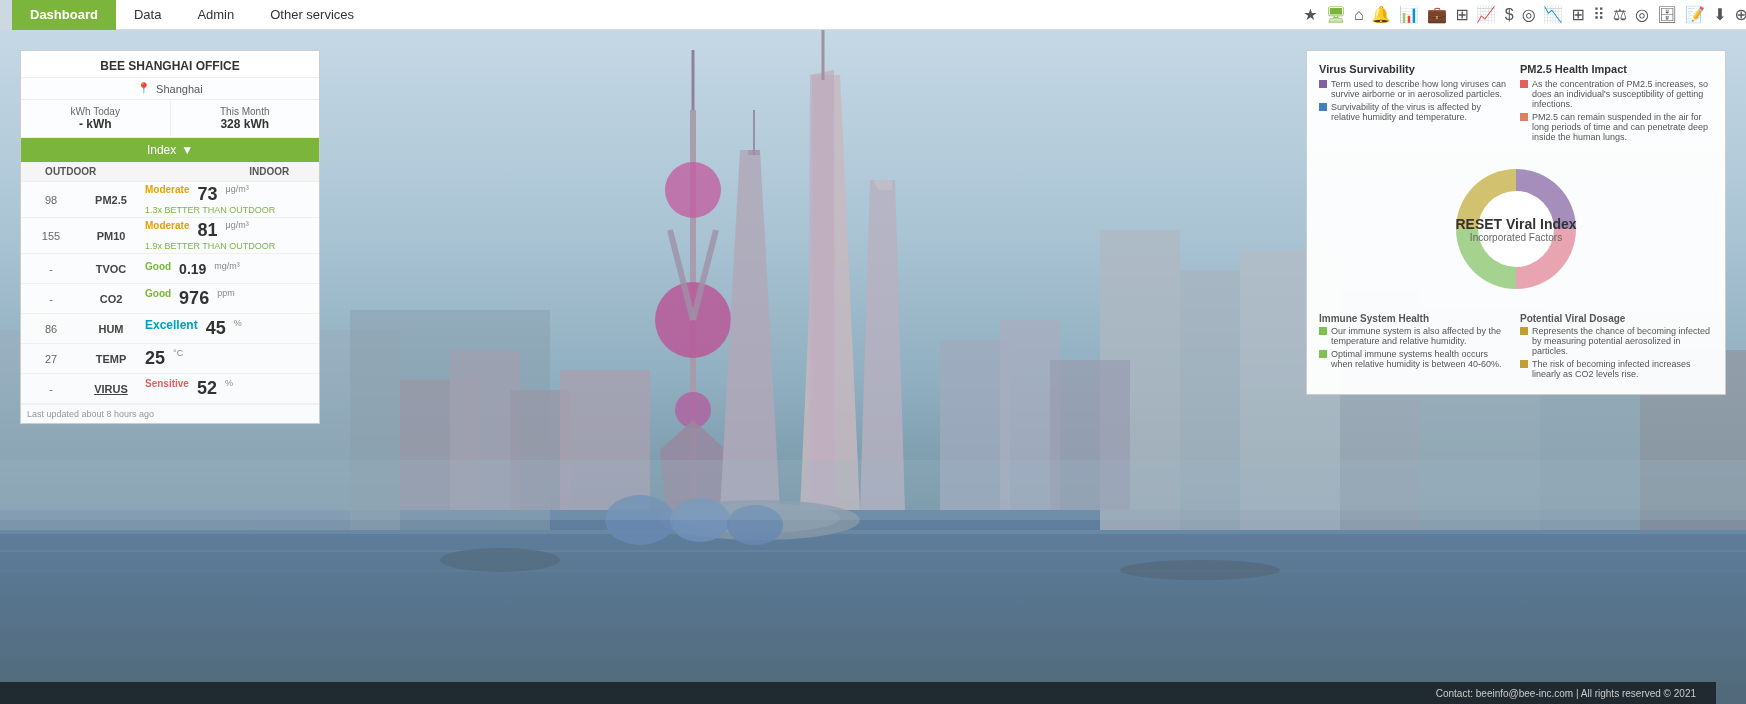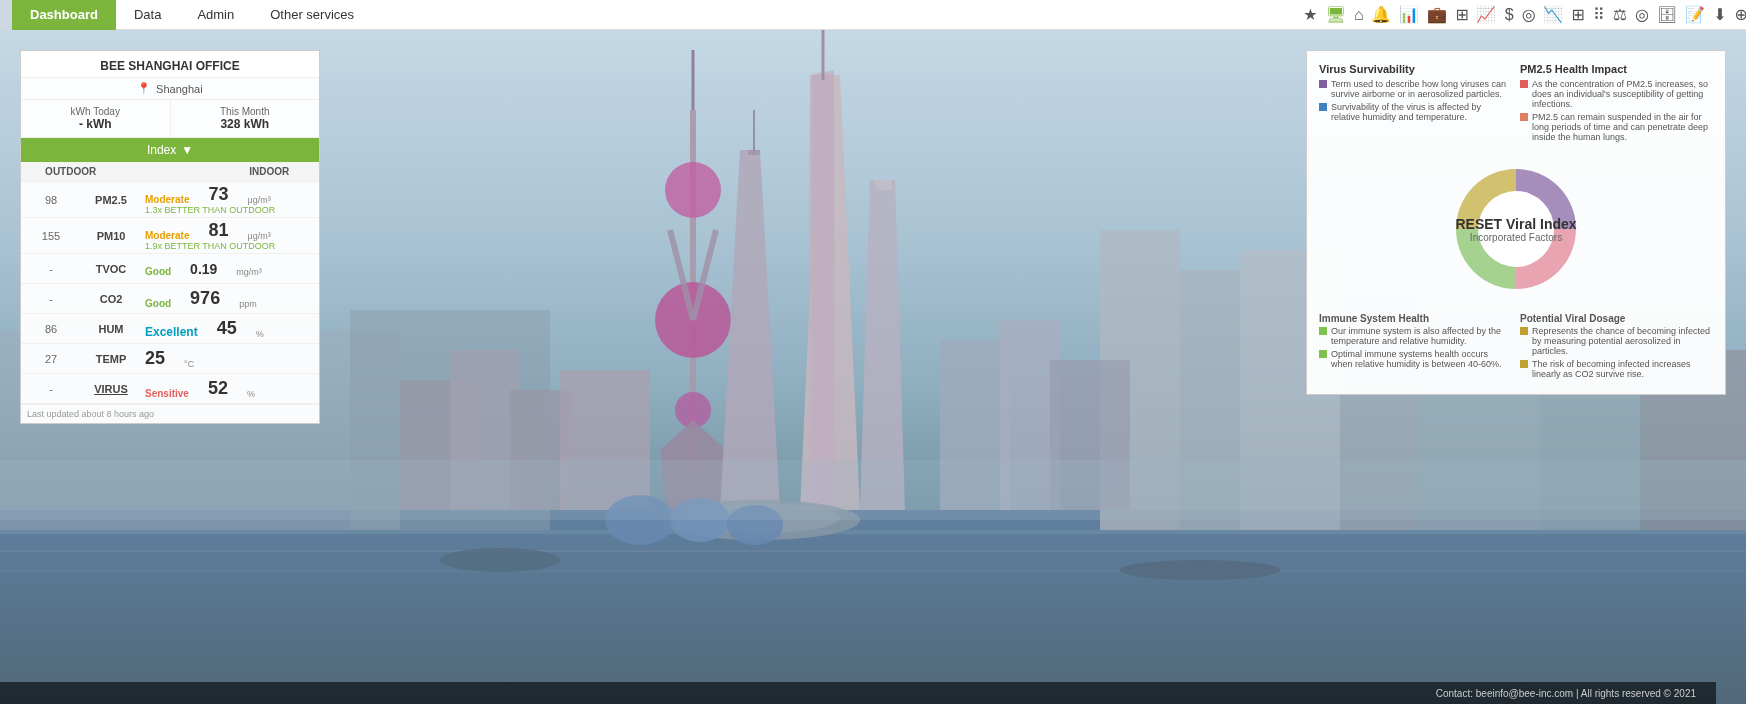--- a/index.html
+++ b/index.html
@@ -72,21 +72,21 @@
     .data-row:last-child { border-bottom: none; }
     .outdoor-val {
       width: 60px; text-align: center; font-size: 11px; color: #666;
     }
     .metric-name {
       width: 60px; text-align: center; font-size: 11px; color: #444; font-weight: bold;
     }
     .indoor-status {
       flex: 1; display: flex; flex-direction: column; align-items: flex-start; padding: 2px 4px;
     }
-    .status-line { display: flex; align-items: flex-end; gap: 19px; }
+    .status-line { display: flex; align-items: flex-start; gap: 8px; }
     .status-moderate { color: #e8a000; font-size: 10px; font-weight: bold; }
     .status-good { color: #7cb53c; font-size: 10px; font-weight: bold; }
     .status-excellent { color: #00a0c0; font-size: 12px; font-weight: bold; }
     .status-sensitive { color: #e06060; font-size: 10px; font-weight: bold; }
     .indoor-num { font-size: 18px; font-weight: bold; color: #333; }
     .indoor-unit { font-size: 9px; color: #888; }
     .better-tag { font-size: 9px; color: #7cb53c; }
     #panel-footer { padding: 4px 6px; font-size: 9px; color: #999; border-top: 1px solid #eee; }
 
     
@@ -422,21 +422,21 @@
     </div>
 
     <div>
       <div class="rp-bottom-label">Potential Viral Dosage</div>
       <div class="rp-bullet">
         <div class="bullet-square sq-yellow"></div>
         <span>Represents the chance of becoming infected by measuring potential aerosolized in particles.</span>
       </div>
       <div class="rp-bullet">
         <div class="bullet-square sq-yellow"></div>
-        <span>The risk of becoming infected increases linearly as CO2 survive rise.</span>
+        <span>The risk of becoming infected increases linearly as CO2 levels rise.</span>
       </div>
     </div>
   </div>
 </div>
 
 <div id="footer">
   <span>Contact: beeinfo@bee-inc.com | All rights reserved © 2021</span>
 </div>
 
 </body></html>

